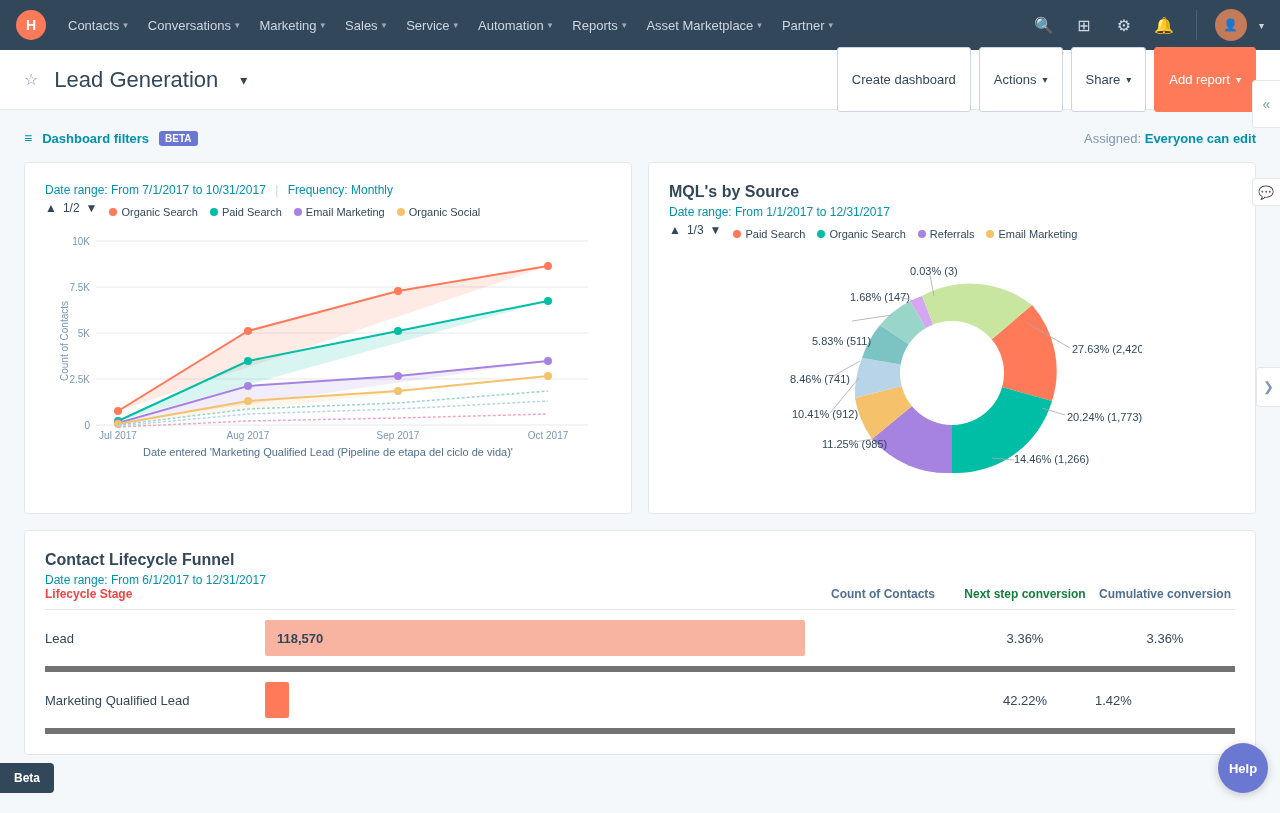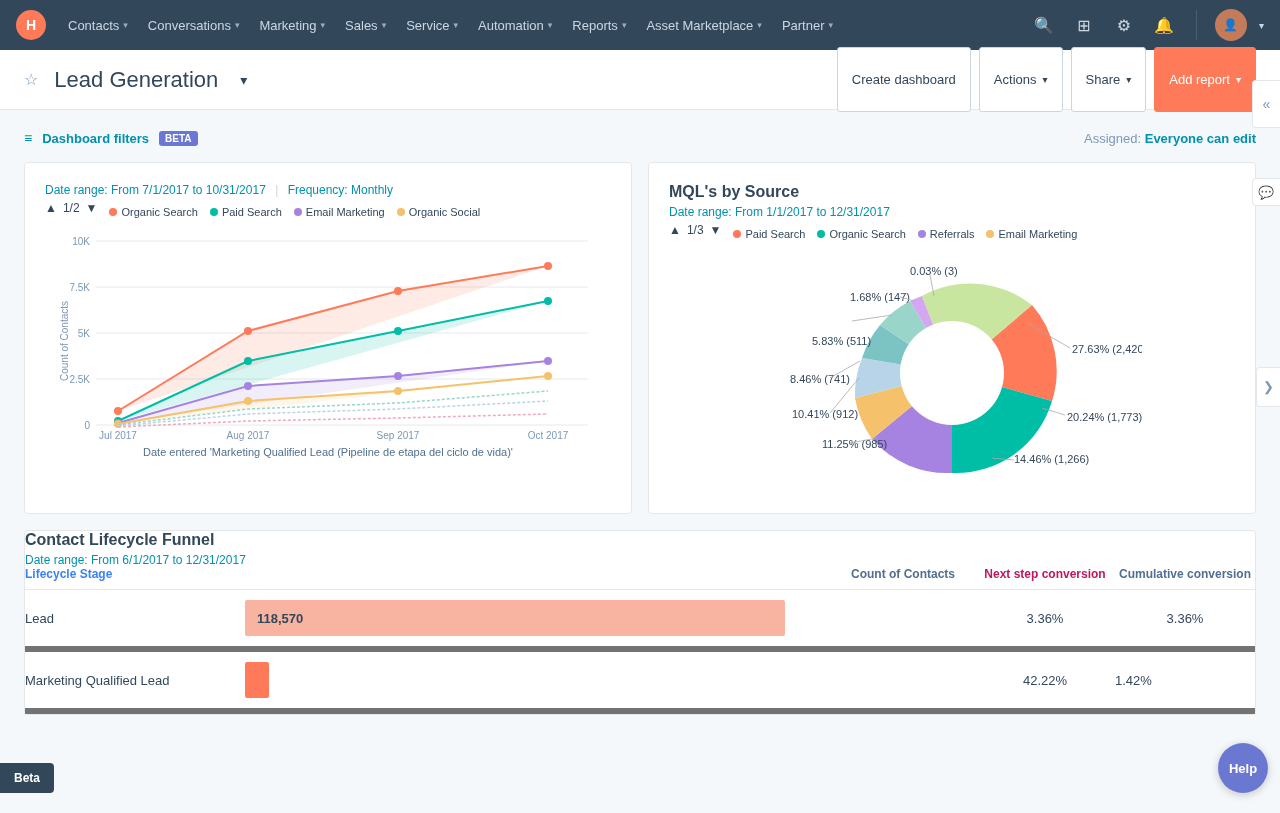--- a/index.html
+++ b/index.html
@@ -122,20 +122,21 @@
     .page-nav { display: flex; align-items: center; gap: 6px; font-size: 12px; color: #33475b; margin-bottom: 8px; }
 
     
     .pie-container { display: flex; justify-content: center; align-items: center; height: 240px; }
 
     
     .funnel-card {
       background: #fff;
       border: 1px solid #e5e8eb;
       border-radius: 4px;
+      padding: 20px;
     }
     .funnel-title { font-size: 16px; font-weight: 600; color: #33475b; margin-bottom: 4px; }
     .funnel-subtitle { font-size: 12px; color: #7c98b6; margin-bottom: 0; }
     .funnel-subtitle span { color: #0091ae; }
     .funnel-header {
       display: grid;
       grid-template-columns: 220px 1fr 140px 140px;
       font-size: 12px; font-weight: 600; color: #516f90;
       padding: 0 0 8px 0;
       border-bottom: 1px solid #e5e8eb;
@@ -442,23 +443,23 @@
       </div>
     </div>
   </div>
 
   <div class="funnel-card">
     <div class="funnel-title">Contact Lifecycle Funnel</div>
     <div class="funnel-subtitle">
       <span>Date range: From 6/1/2017 to 12/31/2017</span>
     </div>
     <div class="funnel-header">
-      <div style="color:#3b82f6;font-weight:700;font-size:12px;">Lifecycle Stage</div>
+      <div style="color:#ef4444;font-weight:700;font-size:12px;">Lifecycle Stage</div>
       <div style="text-align:right;color:#516f90;font-weight:700;font-size:12px;padding-right:20px;">Count of Contacts</div>
-      <div style="text-align:center;color:#be185d;font-weight:700;font-size:12px;">Next step conversion</div>
+      <div style="text-align:center;color:#15803d;font-weight:700;font-size:12px;">Next step conversion</div>
       <div style="text-align:center;color:#516f90;font-weight:700;font-size:12px;">Cumulative conversion</div>
     </div>
 
     <div class="funnel-row">
       <div style="font-size:13px;color:#33475b;">Lead</div>
       <div class="funnel-bar-cell">
         <div class="funnel-bar" style="background:#f8b4a0;width:95%;max-width:540px;">
           <span>118,570</span>
         </div>
       </div>

